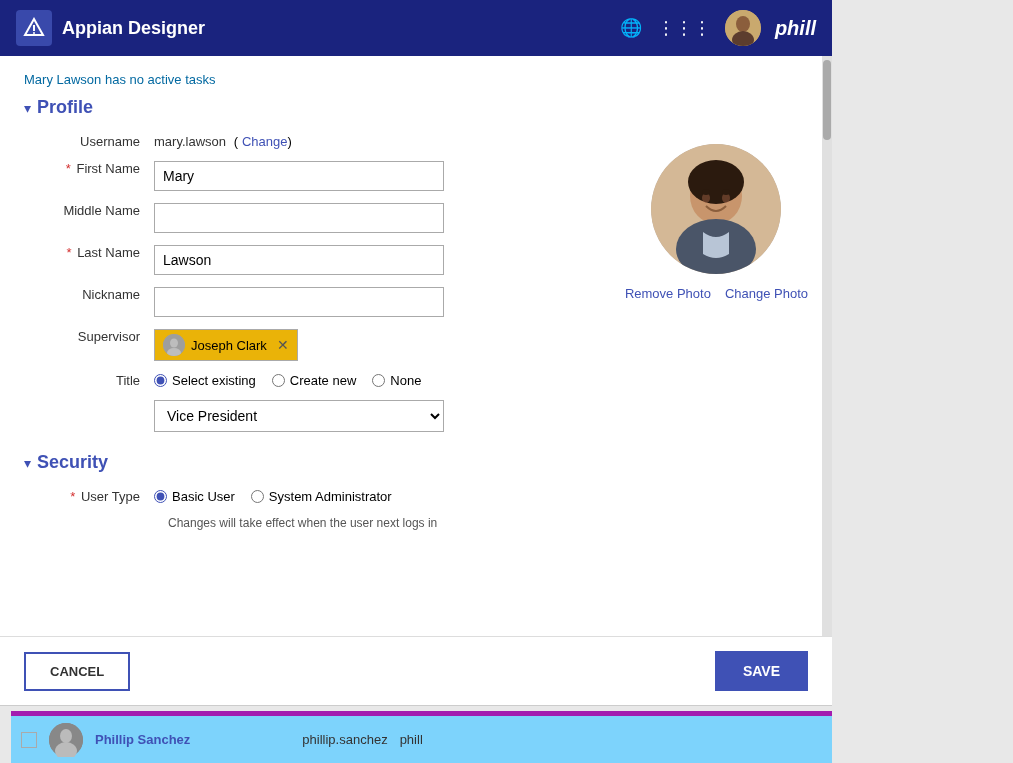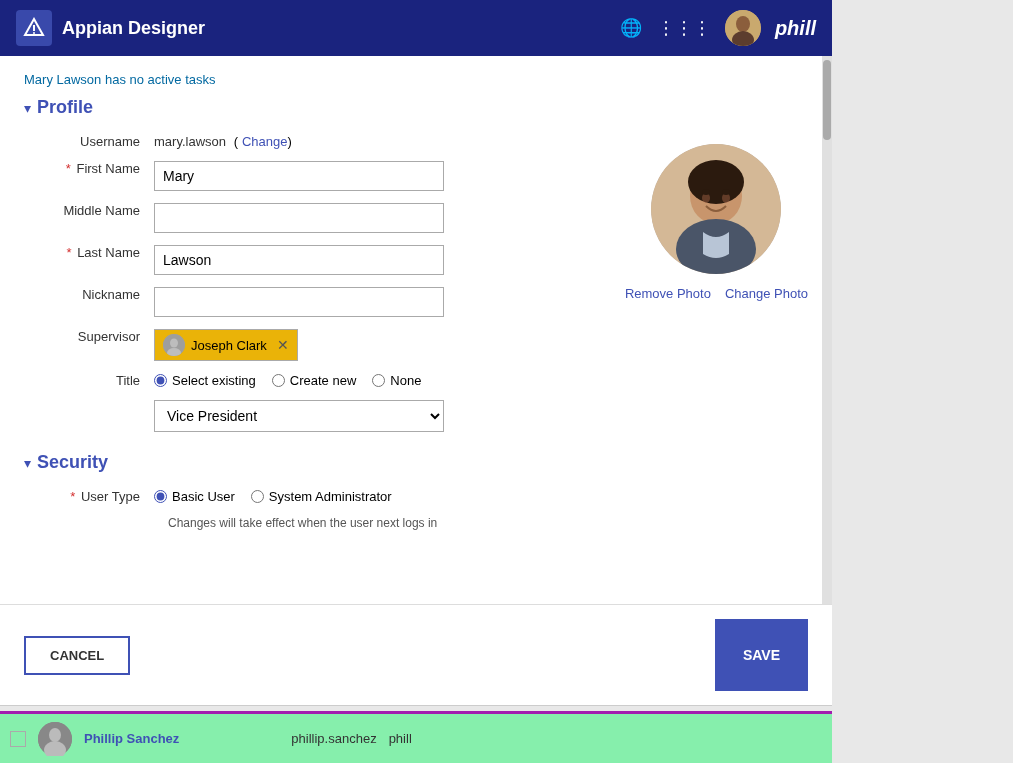--- a/index.html
+++ b/index.html
@@ -180,30 +180,30 @@
       padding: 14px 24px;
       display: flex; justify-content: space-between; align-items: center;
       z-index: 30;
     }
     .cancel-btn {
       background: white; border: 2px solid #3f51b5; color: #333;
       padding: 10px 24px; font-size: 13px; font-weight: bold; cursor: pointer;
     }
     .save-btn {
       background: #3f51b5; color: white; border: none;
-      padding: 28px 28px; font-size: 14px; font-weight: bold; cursor: pointer;
+      padding: 12px 28px; font-size: 14px; font-weight: bold; cursor: pointer;
     }
 
     
     .bg-table-row {
       position: absolute;
-      bottom: 0; left: 0; right: 0;
+      bottom: 0; left: 11px; right: 0;
       height: 52px;
-      background: #86efac;
-      border-top: 3px solid #a21caf;
+      background: #7dd3fc;
+      border-top: 5px solid #a21caf;
       display: flex; align-items: center;
       padding: 0 10px;
       gap: 12px;
       z-index: 5;
     }
     .bg-checkbox { width: 16px; height: 16px; border: 1px solid #aaa; }
     .bg-avatar {
       width: 34px; height: 34px; border-radius: 50%;
       background: #888;
       display: flex; align-items: center; justify-content: center;

